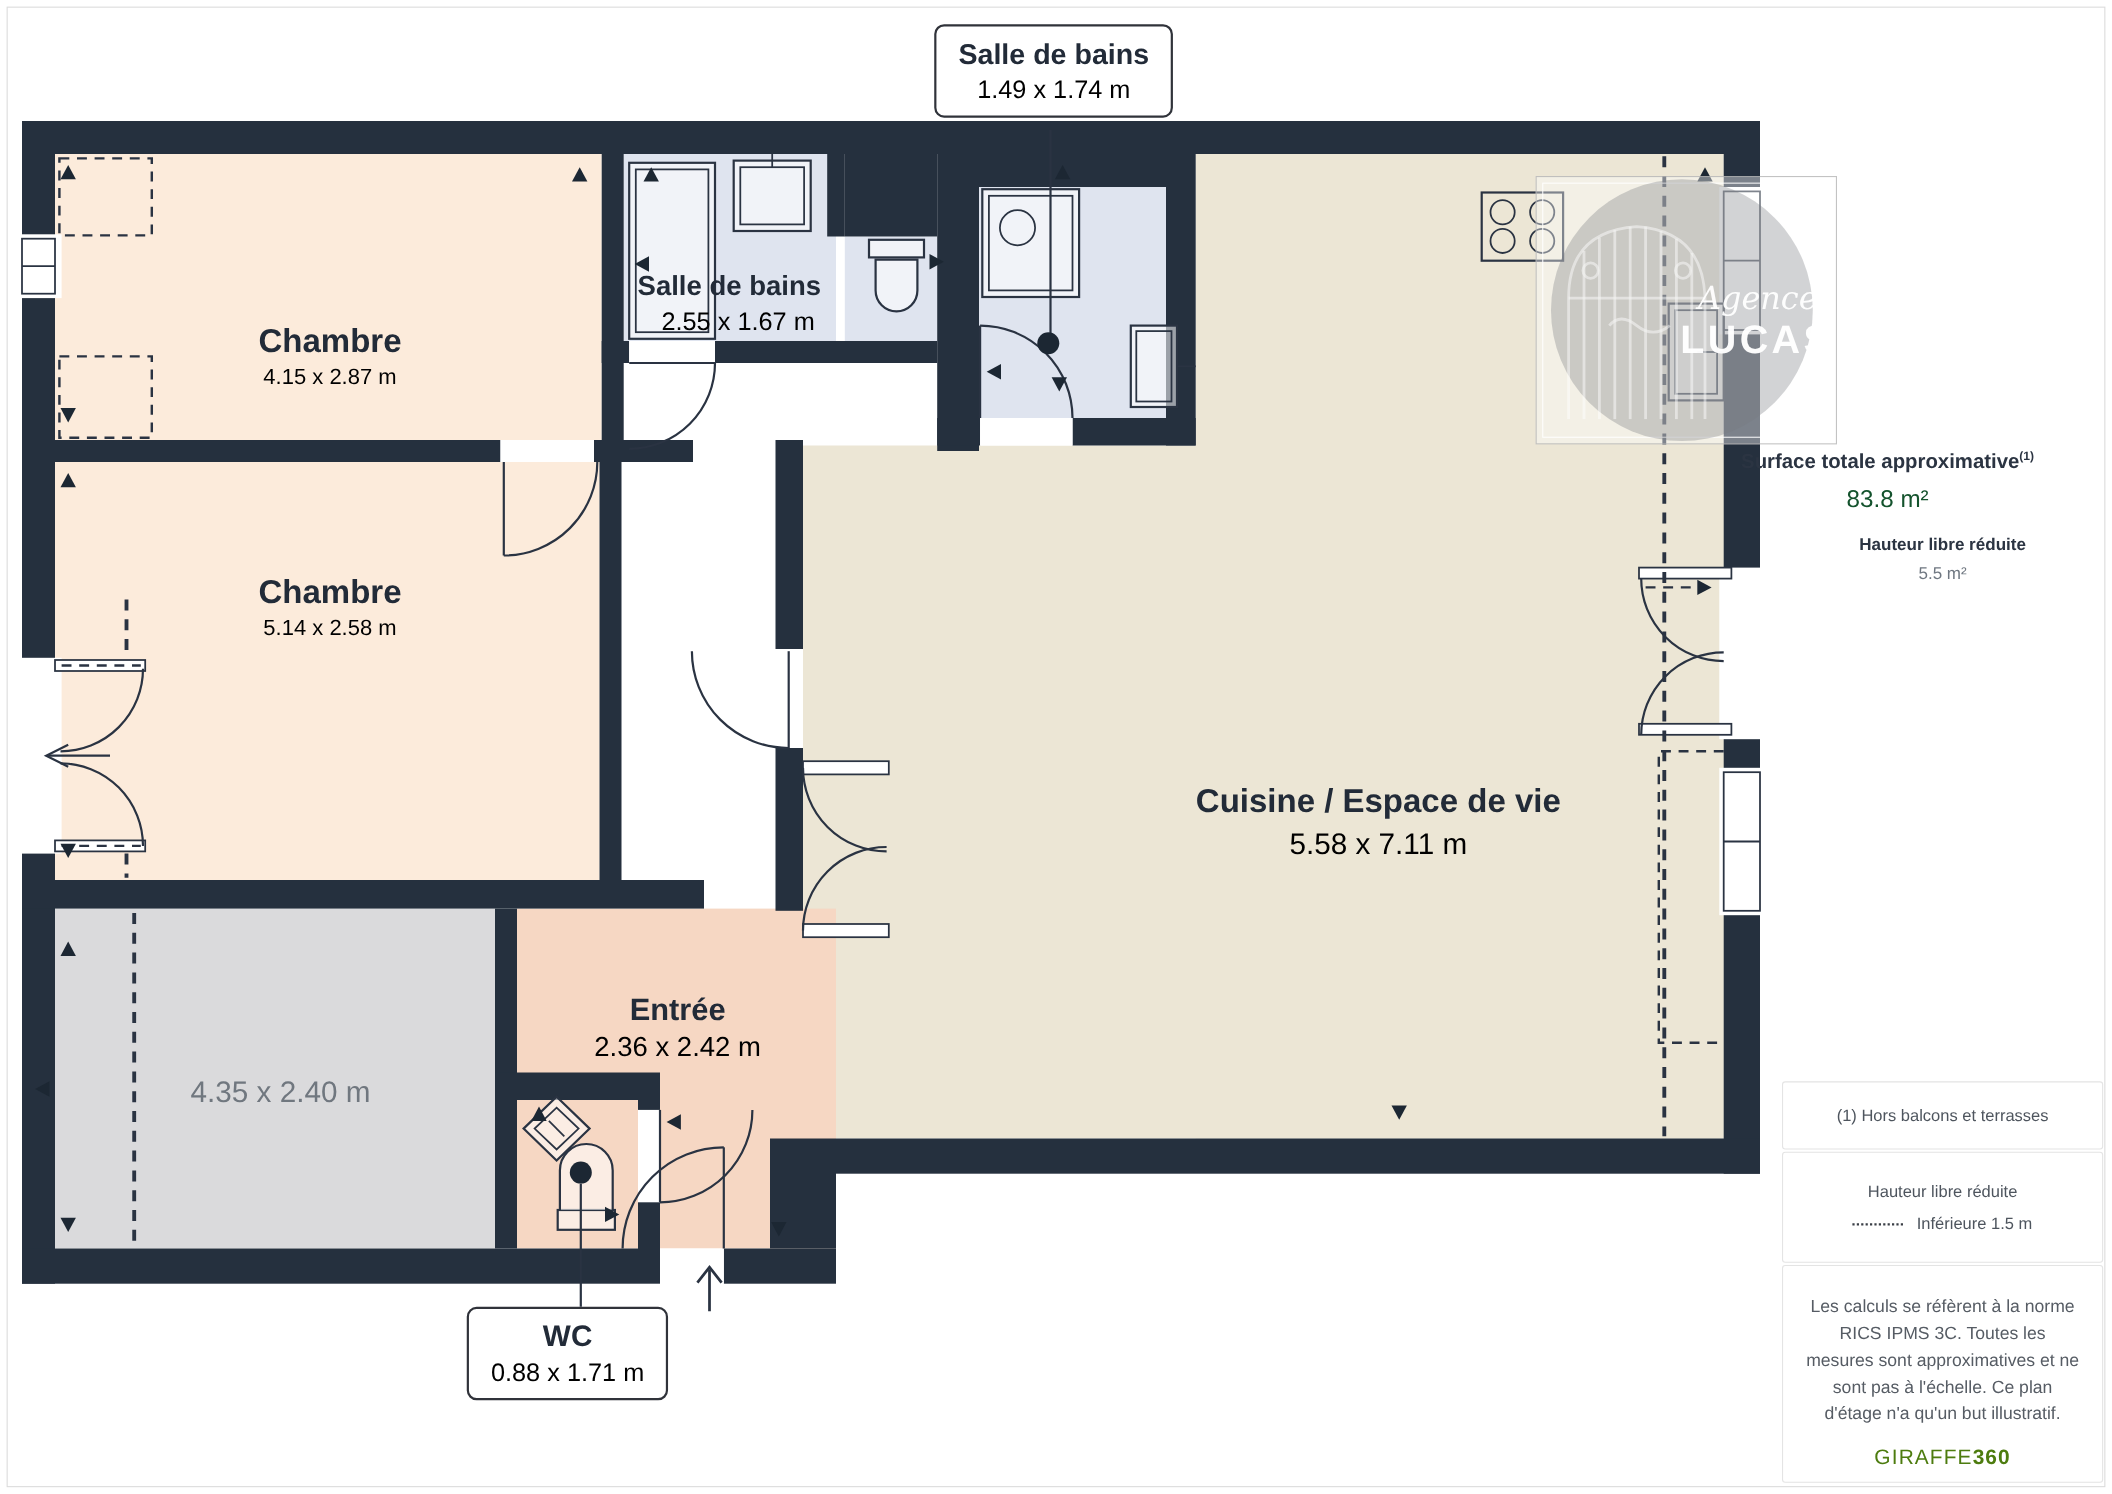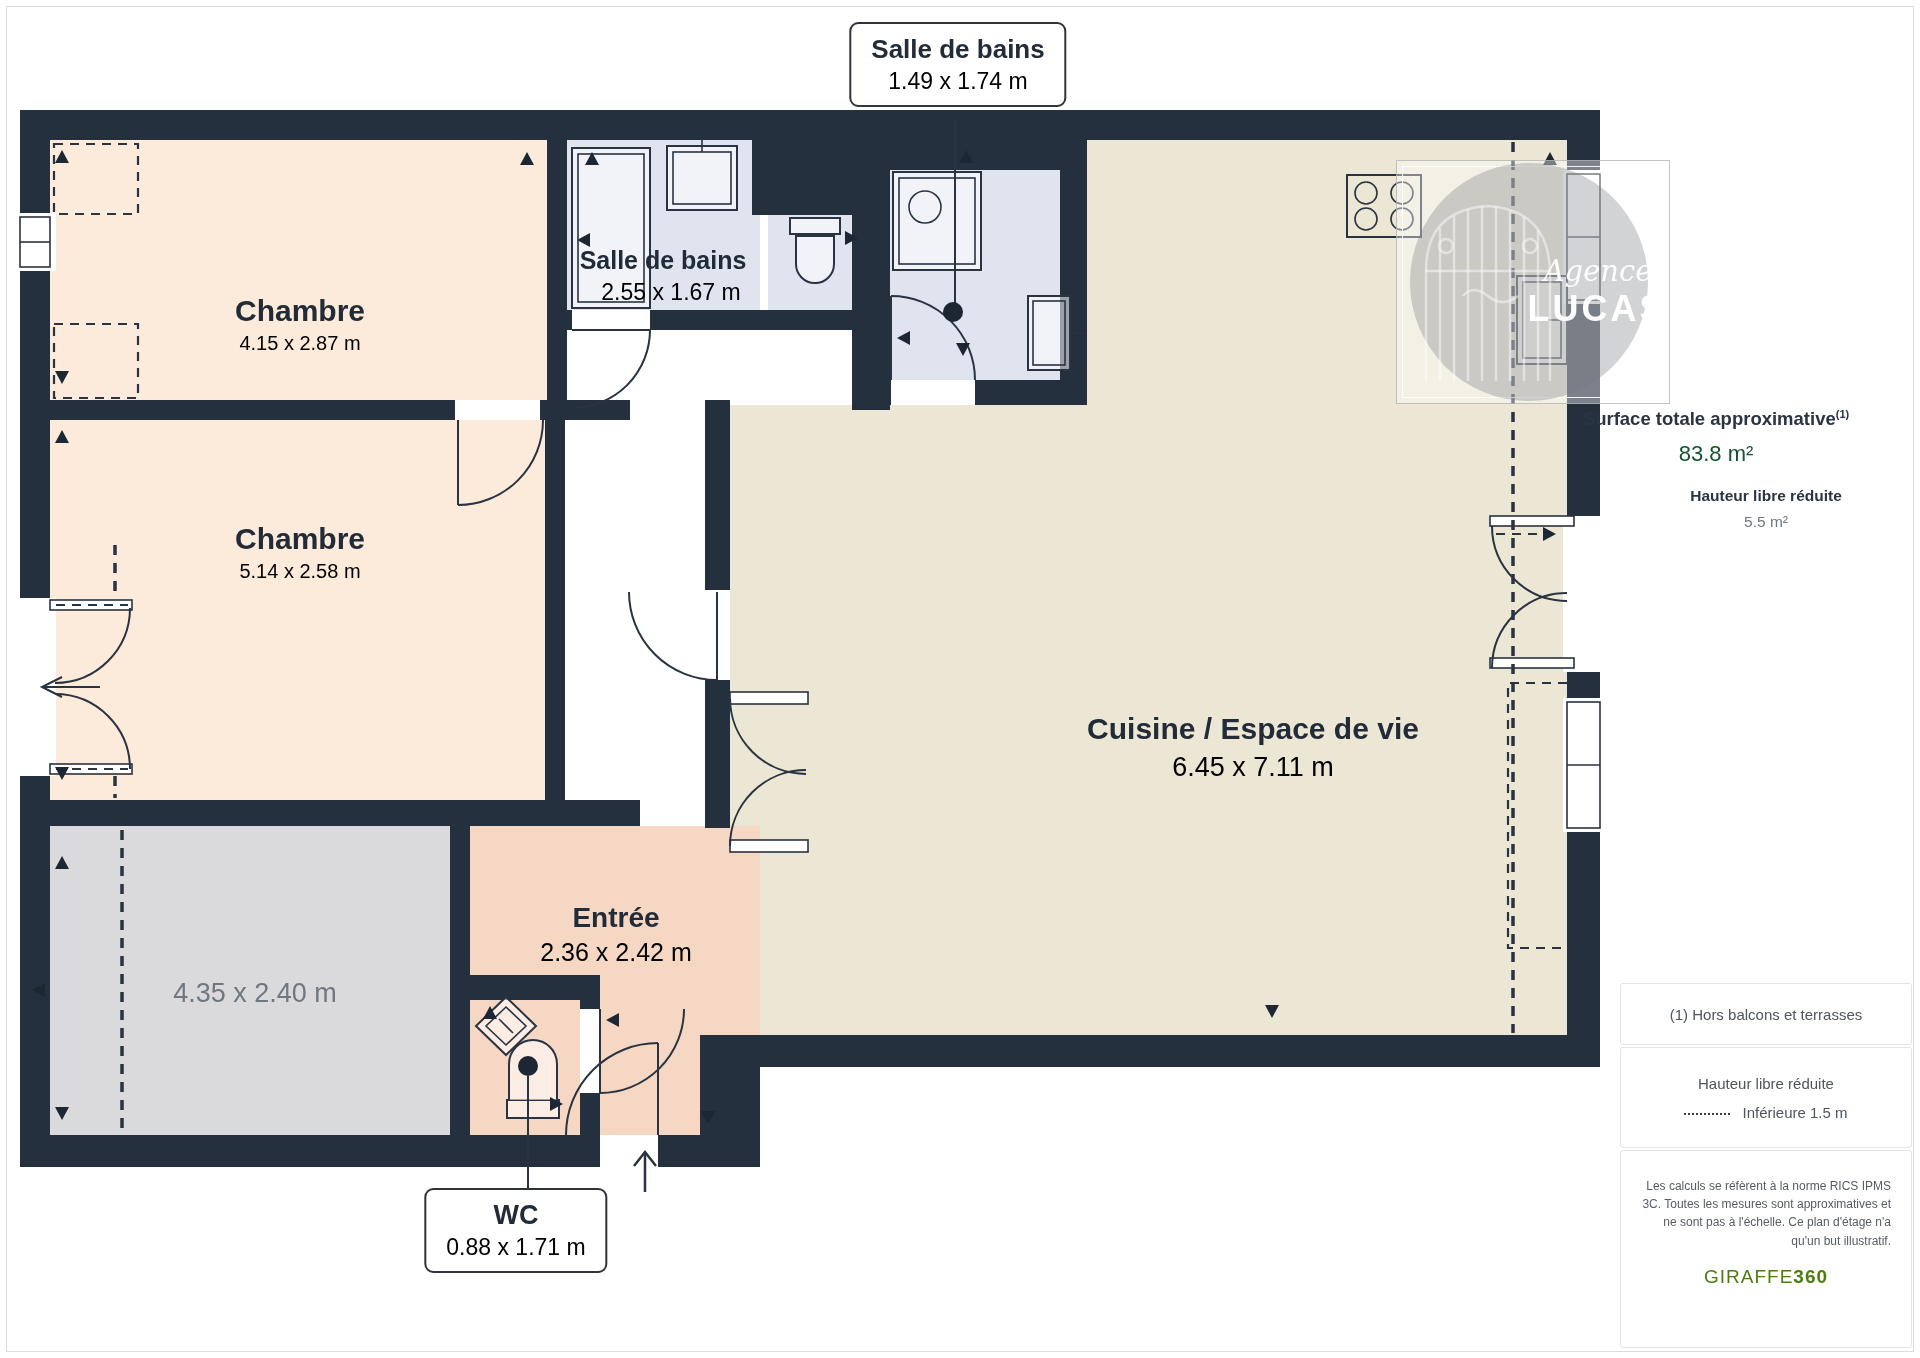--- a/index.html
+++ b/index.html
@@ -51,21 +51,21 @@
   .sb-height{left:1621px;top:487px;width:290px;text-align:center;}
   .sb-title2{font-weight:bold;font-size:15.5px;color:#2b3442;}
   .sb-value2{font-size:15.5px;color:#6f7781;margin-top:8px;}
   .sb-box{left:1620px;width:290px;border:1px solid #e4e4e4;border-radius:3px;background:#fff;
           text-align:center;color:#4e555e;font-size:15px;}
   .sb-box1{top:983px;height:60px;display:flex;align-items:center;justify-content:center;}
   .sb-box2{top:1047px;height:99px;display:flex;flex-direction:column;align-items:center;justify-content:center;gap:12px;}
   .sb-box3{top:1150px;height:196px;}
   .dots{display:inline-block;width:46px;border-top:2px dotted #3a3f46;vertical-align:middle;margin-right:12px;}
   .legend-row{white-space:nowrap;}
-  .legal{width:250px;margin:26px auto 16px;font-size:12px;line-height:1.52;color:#565c64;text-align:right;}
+  .legal{width:250px;margin:26px auto 16px;font-size:16px;line-height:1.52;color:#565c64;text-align:center;}
   .brand{margin-top:16px;font-size:19px;color:#4d7c0f;letter-spacing:1px;}
   .brand .b{font-weight:bold;}
 </style>
 </head>
 <body>
 
 <div class="page">
   <div class="frame"></div>
 
   <svg class="plan" width="1920" height="1358" viewBox="0 0 1920 1358">
@@ -326,21 +326,21 @@
   </div>
   <div class="room-label r-grey" style="left:255px;top:974px;">
     <div class="room-dims">4.35 x 2.40 m</div>
   </div>
   <div class="room-label r-big" style="left:616px;top:902px;">
     <div class="room-name" style="font-size:28px;">Entrée</div>
     <div class="room-dims" style="font-size:25px;">2.36 x 2.42 m</div>
   </div>
   <div class="room-label r-kitchen" style="left:1253px;top:712px;">
     <div class="room-name">Cuisine / Espace de vie</div>
-    <div class="room-dims">6.45 x 7.11 m</div>
+    <div class="room-dims">5.58 x 7.11 m</div>
   </div>
 
   <div class="callout" style="left:958px;top:22px;">
     <div class="room-name">Salle de bains</div>
     <div class="room-dims">1.49 x 1.74 m</div>
   </div>
   <div class="callout" style="left:516px;top:1188px;">
     <div class="room-name" style="font-size:27px;">WC</div>
     <div class="room-dims">0.88 x 1.71 m</div>
   </div>

